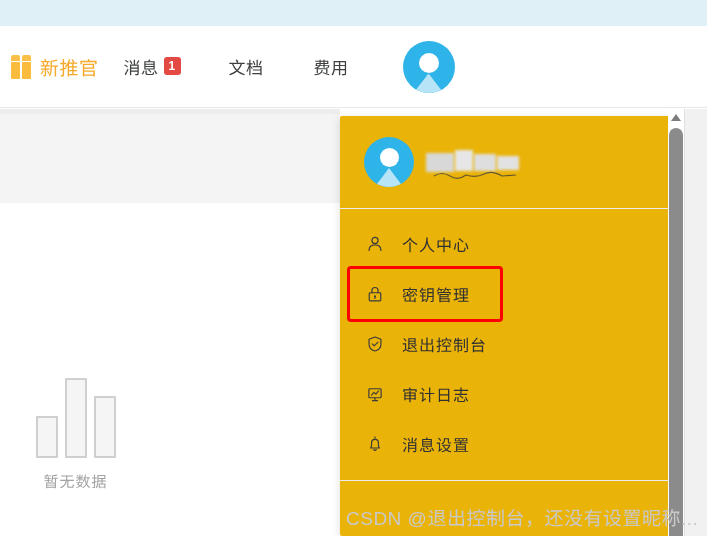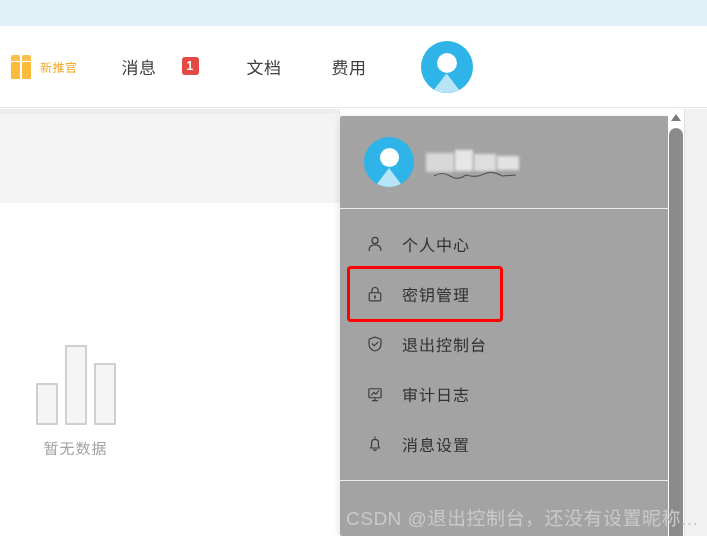--- a/index.html
+++ b/index.html
@@ -48,21 +48,21 @@
     color: #3f4040;
     cursor: pointer;
     white-space: nowrap;
     letter-spacing: 0.5px;
   }
 
   .nav-promo {
     margin-left: 10px;
     color: #f5a623;
   }
-  .nav-promo .promo-label { color: #f7a92b; font-size: 12px; margin-left: 8px; }
+  .nav-promo .promo-label { color: #f7a92b; font-size: 19px; margin-left: 8px; }
 
   .gift-icon {
     width: 22px; height: 24px;
     position: relative;
     display: inline-block;
     flex: 0 0 auto;
   }
   .gift-icon .lid-l, .gift-icon .lid-r {
     position: absolute; top: 0; width: 9px; height: 6px;
     background: #fac04a;
@@ -71,21 +71,21 @@
   .gift-icon .lid-l { left: 1px; }
   .gift-icon .lid-r { left: 12px; }
   .gift-icon .box-l, .gift-icon .box-r {
     position: absolute; top: 7px; width: 9px; height: 17px;
     background: #fbbb3c;
     border-radius: 1px;
   }
   .gift-icon .box-l { left: 1px; }
   .gift-icon .box-r { left: 12px; }
 
-  .nav-msg { margin-left: 44px; gap: 20px; }
+  .nav-msg { margin-left: 25px; }
   .nav-doc { margin-left: 48px; align-items: center; }
   .nav-ticket { margin-left: 50px; }
   .nav-fee { margin-left: 50px; }
   .nav-mall { margin-left: 50px; }
 
   .badge {
     display: inline-block;
     min-width: 17px;
     height: 18px;
     line-height: 18px;
@@ -156,21 +156,21 @@
   .gray-band::before {
     content: "";
     position: absolute;
     left: 0; top: 0; right: 0; height: 5px;
     background: #ededed;
   }
 
   
   .empty-state {
     position: absolute;
-    left: 8px; top: 226px;
+    left: 8px; top: 259px;
     width: 135px;
     text-align: center;
   }
   .empty-chart {
     display: flex;
     align-items: flex-end;
     justify-content: center;
     gap: 7px;
     height: 90px;
     margin-bottom: 12px;
@@ -188,21 +188,21 @@
     color: #a3a3a3;
     letter-spacing: 1px;
   }
 
   
   .dropdown {
     position: absolute;
     left: 340px; top: 7px;
     width: 330px;
     height: 420px;
-    background: #a3a3a3;
+    background: #eab308;
     box-shadow: 0 2px 10px rgba(0,0,0,0.13);
     border-radius: 2px;
   }
 
   .dropdown-user {
     display: flex;
     align-items: center;
     height: 92px;
     padding-left: 24px;
   }

